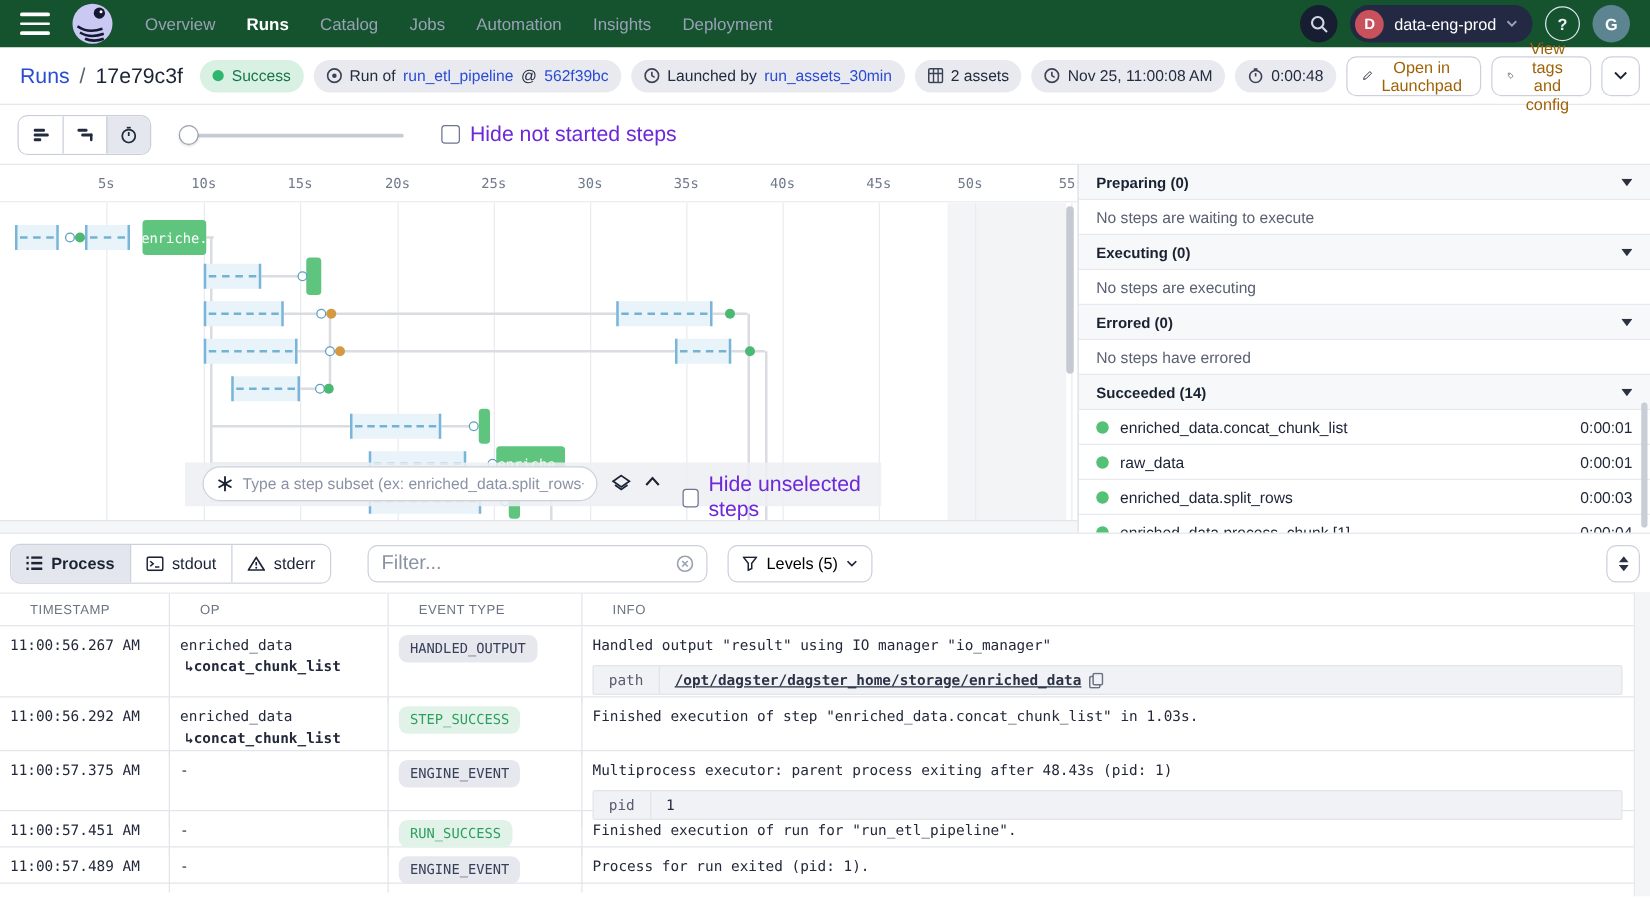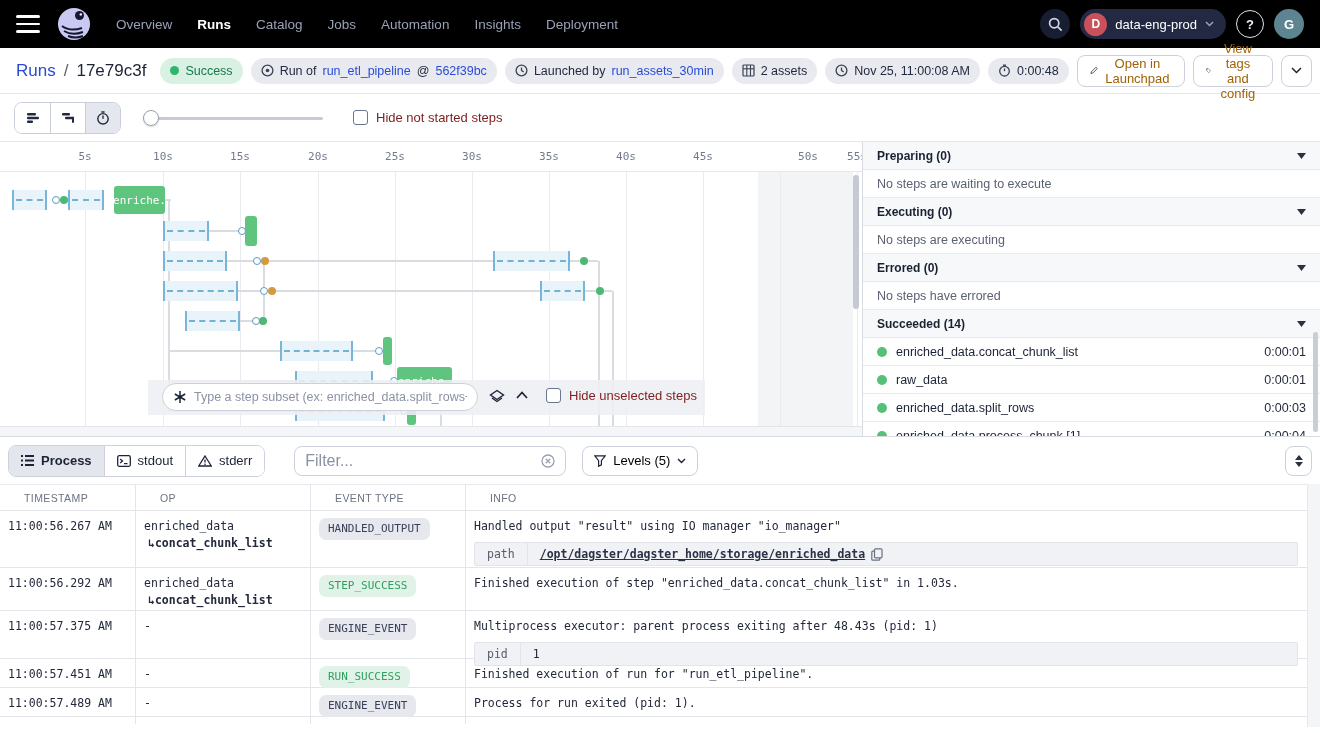--- a/index.html
+++ b/index.html
@@ -1,21 +1,21 @@
 <!DOCTYPE html>
 <html><head>
 <meta charset="utf-8">
 <style>
   *{box-sizing:border-box;margin:0;padding:0}
   html,body{width:1320px;height:733px;overflow:hidden;background:#fff;
     font-family:"Liberation Sans",sans-serif;color:#1b2335}
   .mono{font-family:"DejaVu Sans Mono",monospace}
 
   
-  .nav{height:48px;background:#000000;display:flex;align-items:center;padding:15px 16px;gap:10px}
+  .nav{height:38px;background:#14532d;display:flex;align-items:center;padding:15px 16px;gap:10px}
   .hamburger{width:24px;height:18px;display:flex;flex-direction:column;justify-content:space-between;cursor:pointer;margin-right:6px}
   .hamburger span{height:2.6px;background:#fff;border-radius:2px}
   .logo{width:36px;height:36px;margin-right:14px}
   .nav-items{display:flex;gap:25px;align-items:center}
   .nav-item{font-size:13.5px;color:#99a1b6;cursor:pointer}
   .nav-item.active{color:#fff;font-weight:700}
   .nav-right{margin-left:auto;display:flex;align-items:center;gap:10px}
   .nav-circle{width:30px;height:30px;border-radius:50%;background:#181e31;display:flex;align-items:center;justify-content:center;cursor:pointer}
   .ws-pill{height:30px;border-radius:16px;background:#232942;display:flex;align-items:center;gap:8px;padding:0 12px 0 4px;cursor:pointer}
   .ws-avatar{width:23px;height:23px;border-radius:50%;background:#c8515c;color:#fff;font-size:12px;font-weight:700;display:flex;align-items:center;justify-content:center}
@@ -40,21 +40,21 @@
   .toolbar{height:48px;display:flex;align-items:center;padding:0 14px;border-bottom:1px solid #e6e8ee;background:#fff}
   .seg{display:flex;border:1px solid #c9cedb;border-radius:8px;overflow:hidden}
   .seg button{width:35px;height:30px;background:#fff;border:none;display:flex;align-items:center;justify-content:center;cursor:pointer}
   .seg button + button{border-left:1px solid #c9cedb}
   .seg button.sel{background:#e4e7ed}
   .slider{position:relative;width:180px;height:16px;margin-left:22px;cursor:pointer}
   .slider .track{position:absolute;left:0;right:0;top:7px;height:3px;border-radius:2px;background:#c6cbd4}
   .slider .handle{position:absolute;left:0;top:0;width:16px;height:16px;border-radius:50%;background:#fff;border:1px solid #9aa1b2;box-shadow:0 1px 2px rgba(0,0,0,.15)}
   .chk{display:flex;align-items:center;gap:8px;cursor:pointer}
   .chk .box{width:15px;height:15px;border:1.6px solid #6b7590;border-radius:3px;background:#fff}
-  .chk span{font-size:13px;color:#7f1d1d}
+  .chk span{font-size:17px;color:#6d28d9}
   .tb-right{margin-left:auto;display:flex;gap:10px;align-items:center}
   .stepper{width:27px;height:30px;border:1px solid #ccd1db;border-radius:8px;background:#fff;display:flex;flex-direction:column;align-items:center;justify-content:center;gap:2px;cursor:pointer}
   .reexec{height:32px;background:#181e33;border-radius:8px;display:flex;align-items:center;color:#fff;font-size:12.5px;cursor:pointer}
   .reexec .lbl{padding:0 14px}
   .reexec .caret{padding:0 10px;border-left:1px solid rgba(255,255,255,.18);height:100%;display:flex;align-items:center}
 
   
   .main{height:295px;display:flex;border-bottom:1px solid #d8dbe2;background:#fff}
   .gantt{width:862px;position:relative;overflow:hidden}
   .gantt-hd{height:30px;border-bottom:1px solid #e6e8ee;position:relative;background:#fff}
@@ -276,21 +276,21 @@
     <div class="gantt-hd">
       <span class="tick mono" style="left:85px">5s</span>
       <span class="tick mono" style="left:163px">10s</span>
       <span class="tick mono" style="left:240px">15s</span>
       <span class="tick mono" style="left:318px">20s</span>
       <span class="tick mono" style="left:395px">25s</span>
       <span class="tick mono" style="left:472px">30s</span>
       <span class="tick mono" style="left:549px">35s</span>
       <span class="tick mono" style="left:626px">40s</span>
       <span class="tick mono" style="left:703px">45s</span>
-      <span class="tick mono" style="left:808px">50s</span>
+      <span class="tick mono" style="left:776px">50s</span>
       <span class="tick mono" style="left:857px">55s</span>
     </div>
     <div class="gantt-bd">
       <div class="shade" style="left:758px;top:0;width:95px;height:254px"></div>
       <div class="grid" style="left:85px"></div>
         <div class="grid" style="left:163px"></div>
       <div class="grid" style="left:240px"></div>
         <div class="grid" style="left:318px"></div>
       <div class="grid" style="left:395px"></div>
         <div class="grid" style="left:472px"></div>

